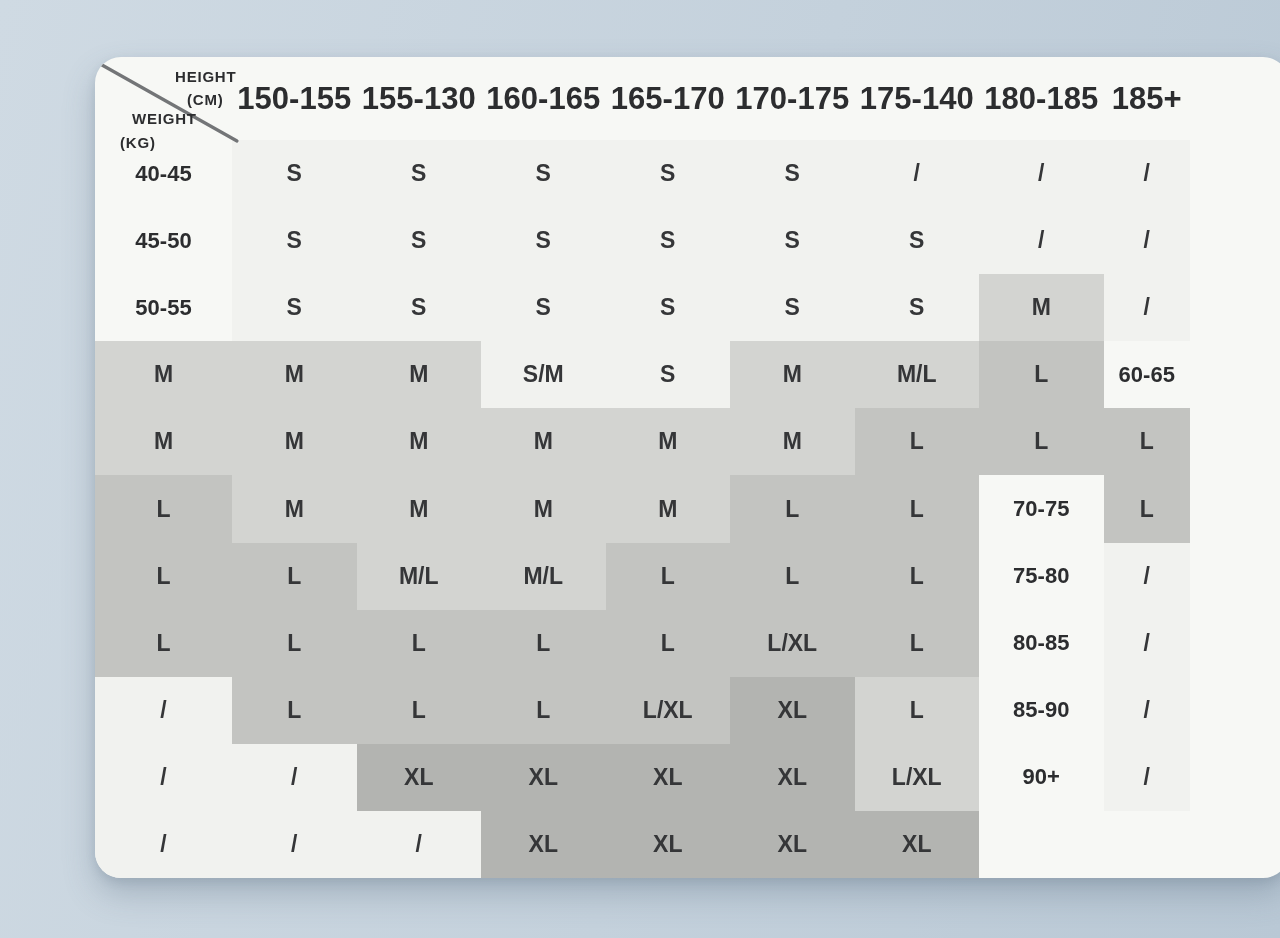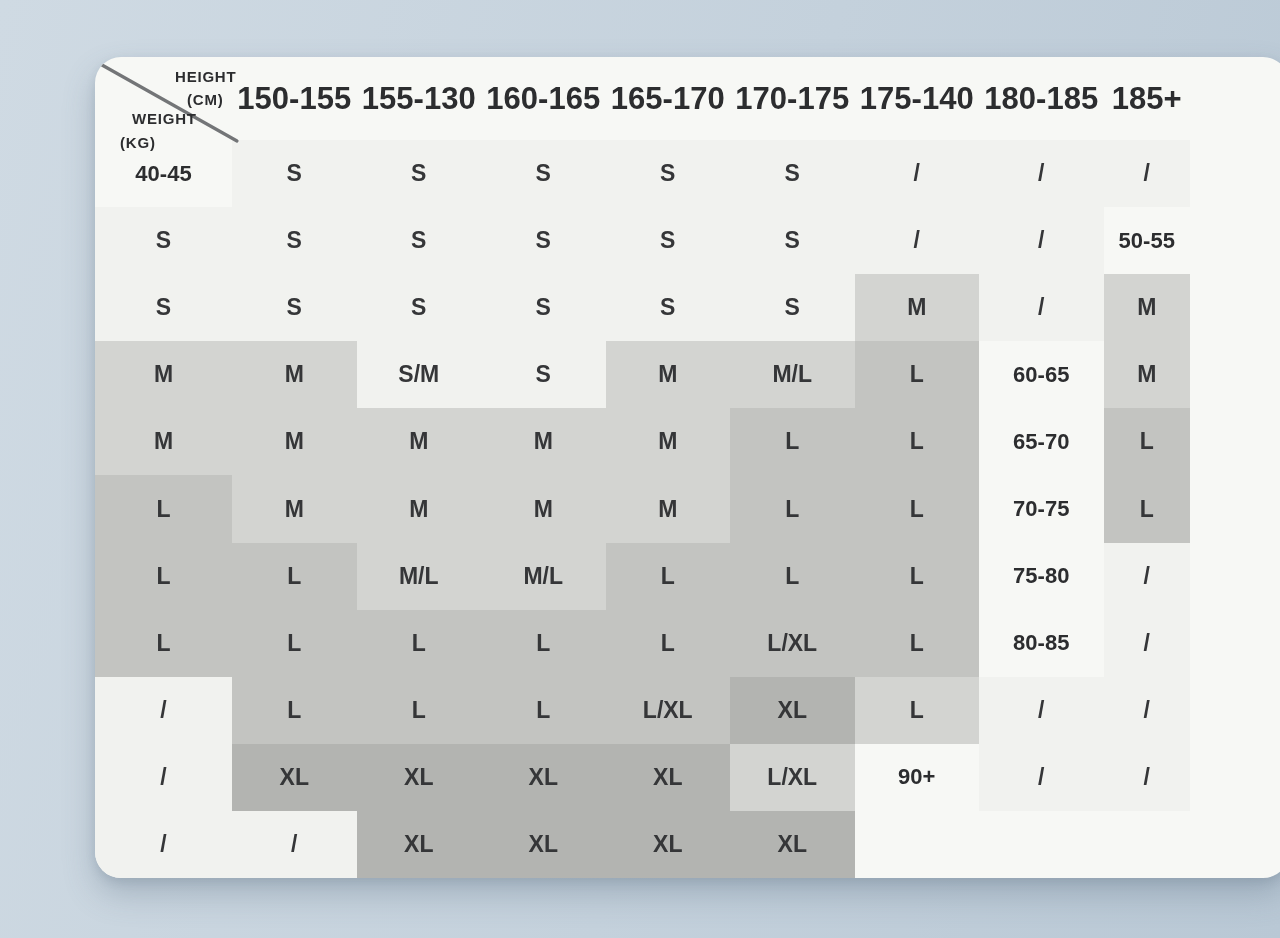--- a/index.html
+++ b/index.html
@@ -111,20 +111,21 @@
       <div class="colhead">185+</div>
       <div class="rowlabel">40-45</div>
       <div class="cell shade-light">S</div>
       <div class="cell shade-light">S</div>
       <div class="cell shade-light">S</div>
       <div class="cell shade-light">S</div>
       <div class="cell shade-light">S</div>
       <div class="cell shade-light">/</div>
       <div class="cell shade-light">/</div>
       <div class="cell shade-light">/</div>
+      <div class="rowlabel">45-50</div>
       <div class="cell shade-light">S</div>
       <div class="cell shade-light">S</div>
       <div class="cell shade-light">S</div>
       <div class="cell shade-light">S</div>
       <div class="cell shade-light">S</div>
       <div class="cell shade-light">S</div>
       <div class="cell shade-light">/</div>
       <div class="cell shade-light">/</div>
       <div class="rowlabel">50-55</div>
       <div class="cell shade-light">S</div>
@@ -145,21 +146,20 @@
       <div class="cell shade-l">L</div>
       <div class="rowlabel">60-65</div>
       <div class="cell shade-m">M</div>
       <div class="cell shade-m">M</div>
       <div class="cell shade-m">M</div>
       <div class="cell shade-m">M</div>
       <div class="cell shade-m">M</div>
       <div class="cell shade-m">M</div>
       <div class="cell shade-l">L</div>
       <div class="cell shade-l">L</div>
-      <div class="rowlabel">65-70</div>
       <div class="cell shade-l">L</div>
       <div class="cell shade-l">L</div>
       <div class="cell shade-m">M</div>
       <div class="cell shade-m">M</div>
       <div class="cell shade-m">M</div>
       <div class="cell shade-m">M</div>
       <div class="cell shade-l">L</div>
       <div class="cell shade-l">L</div>
       <div class="rowlabel">70-75</div>
       <div class="cell shade-l">L</div>
@@ -181,20 +181,21 @@
       <div class="cell shade-l">L</div>
       <div class="rowlabel">80-85</div>
       <div class="cell shade-light">/</div>
       <div class="cell shade-light">/</div>
       <div class="cell shade-l">L</div>
       <div class="cell shade-l">L</div>
       <div class="cell shade-l">L</div>
       <div class="cell shade-l">L/XL</div>
       <div class="cell shade-xl">XL</div>
       <div class="cell shade-m">L</div>
+      <div class="rowlabel">85-90</div>
       <div class="cell shade-light">/</div>
       <div class="cell shade-light">/</div>
       <div class="cell shade-light">/</div>
       <div class="cell shade-xl">XL</div>
       <div class="cell shade-xl">XL</div>
       <div class="cell shade-xl">XL</div>
       <div class="cell shade-xl">XL</div>
       <div class="cell shade-m">L/XL</div>
       <div class="rowlabel">90+</div>
       <div class="cell shade-light">/</div>

